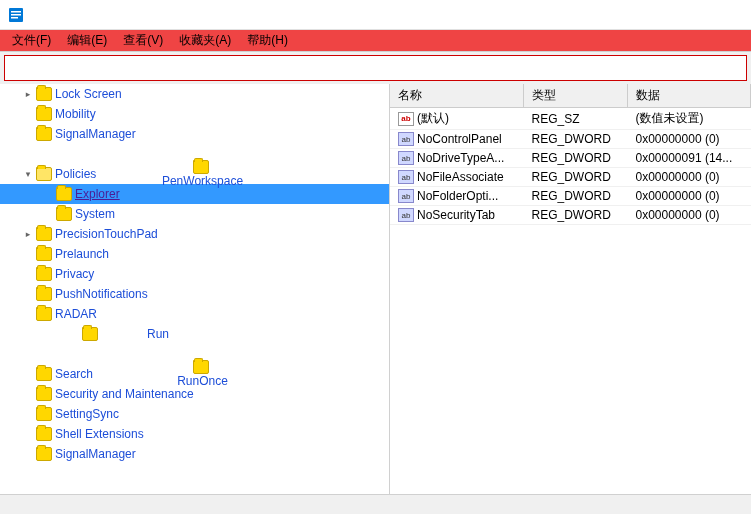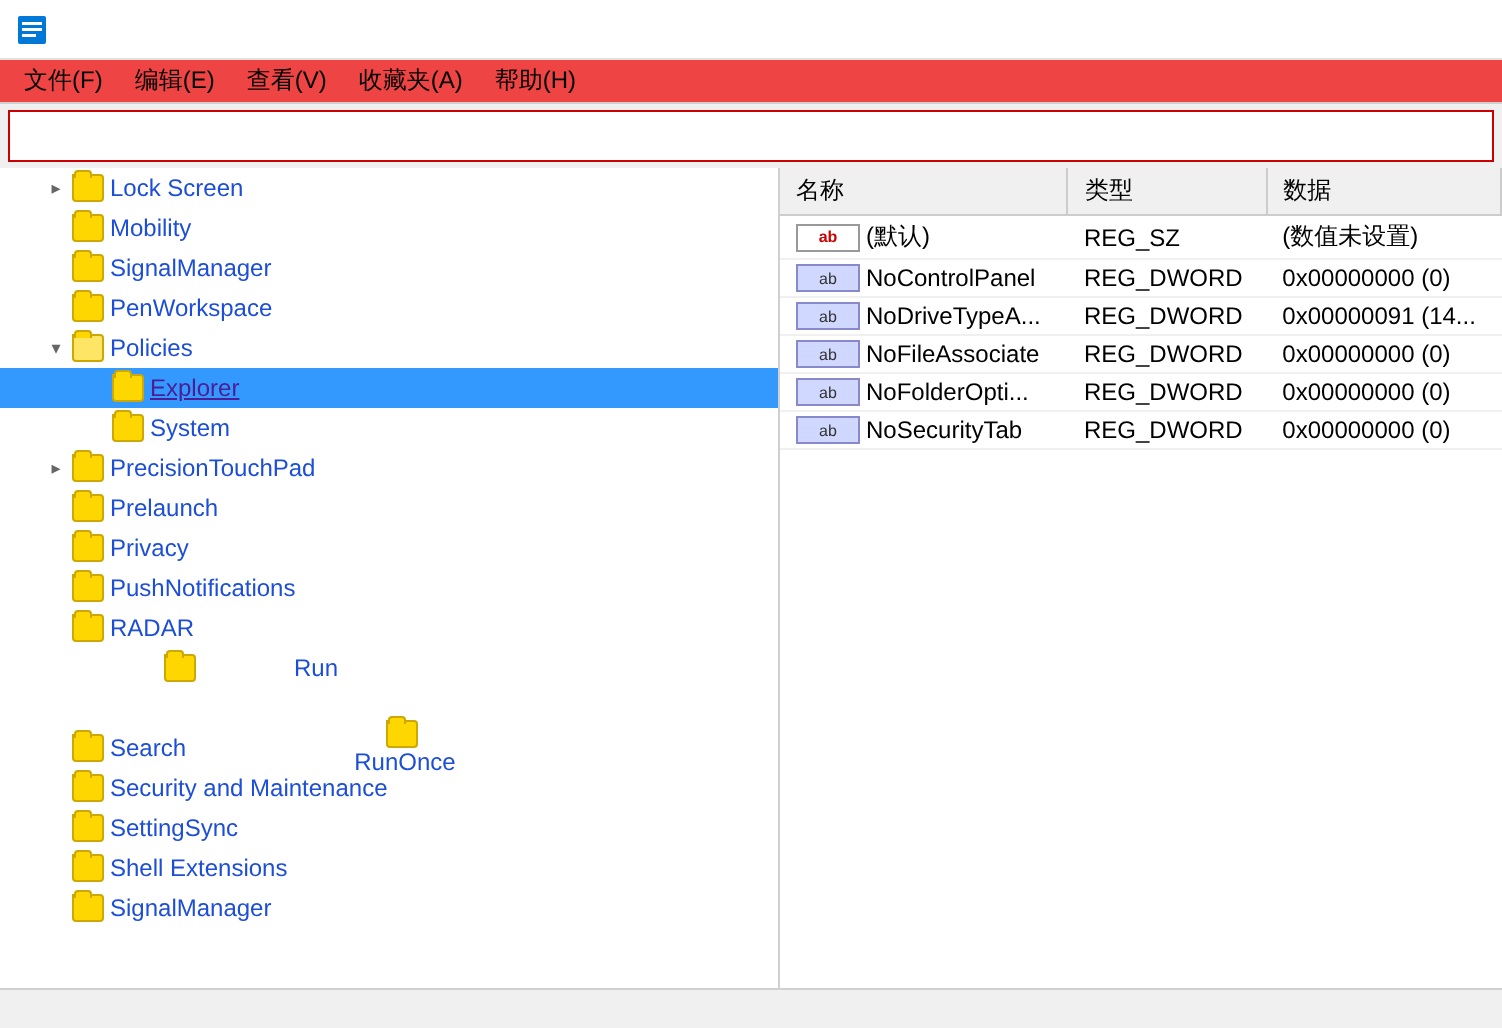--- a/index.html
+++ b/index.html
@@ -168,21 +168,21 @@
       top: 0;
       cursor: pointer;
     }
     .right-table td {
       padding: 2px 8px;
       font-size: 12px;
       border-bottom: 1px solid #f0f0f0;
       white-space: nowrap;
     }
     .reg-icon {
-      width: 32px;
+      width: 16px;
       height: 14px;
       display: inline-flex;
       align-items: center;
       justify-content: center;
       font-size: 10px;
       margin-right: 3px;
       vertical-align: middle;
     }
     .reg-icon.ab {
       background: #fff;
@@ -257,21 +257,21 @@
       <div class="tree-item" style="padding-left: 20px;">
         <span class="expander empty">▸</span>
         <span class="folder-icon"></span>
         <span class="item-label">Mobility</span>
       </div>
       <div class="tree-item" style="padding-left: 20px;">
         <span class="expander empty">▸</span>
         <span class="folder-icon"></span>
         <span class="item-label">SignalManager</span>
       </div>
-      <div class="tree-item" style="padding-left: 20px;">
+      <div class="tree-item" style="padding-left: 20px; flex-direction: column;">
         <span class="expander empty">▸</span>
         <span class="folder-icon"></span>
         <span class="item-label">PenWorkspace</span>
       </div>
       <div class="tree-item" style="padding-left: 20px;">
         <span class="expander">▾</span>
         <span class="folder-icon open"></span>
         <span class="item-label">Policies</span>
       </div>
       <div class="tree-item selected" style="padding-left: 40px;">

